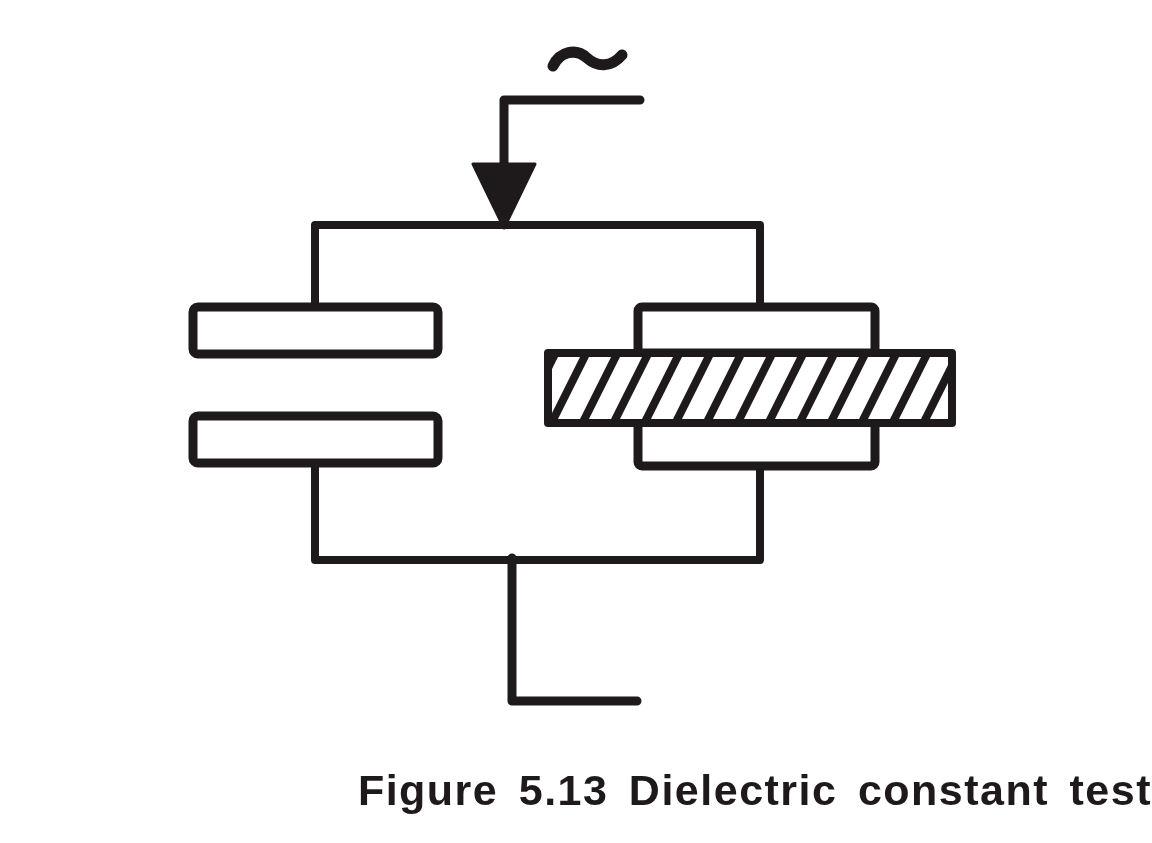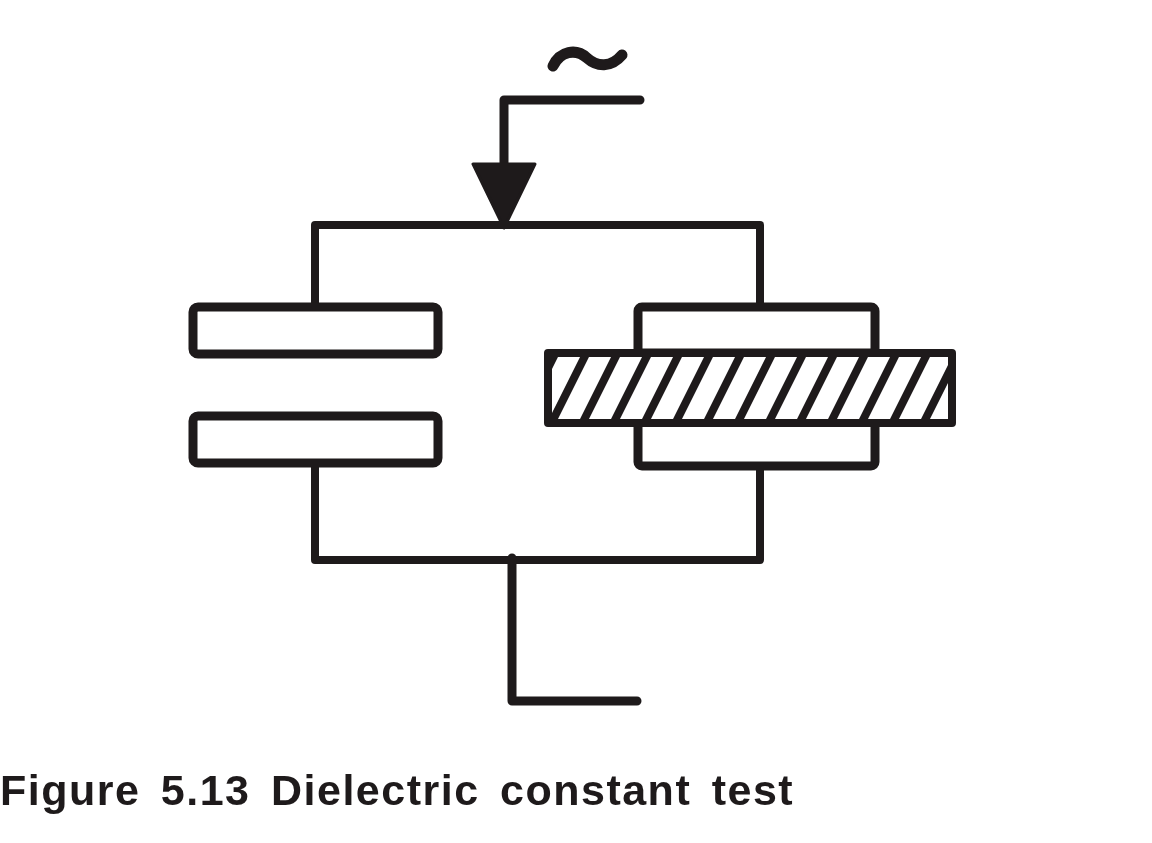--- a/index.html
+++ b/index.html
@@ -23,21 +23,21 @@
     top: 0;
     width: 1152px;
     height: 843px;
     display: block;
   }
   .caption {
     position: absolute;
     left: 0;
     top: 766px;
     width: 1152px;
-    text-align: left;
+    text-align: right;
     font-weight: bold;
     font-size: 43px;
     line-height: 48px;
     letter-spacing: 1.5px;
     word-spacing: 7px;
     color: #1e1a1b;
     white-space: nowrap;
   }
 </style>
 </head>

